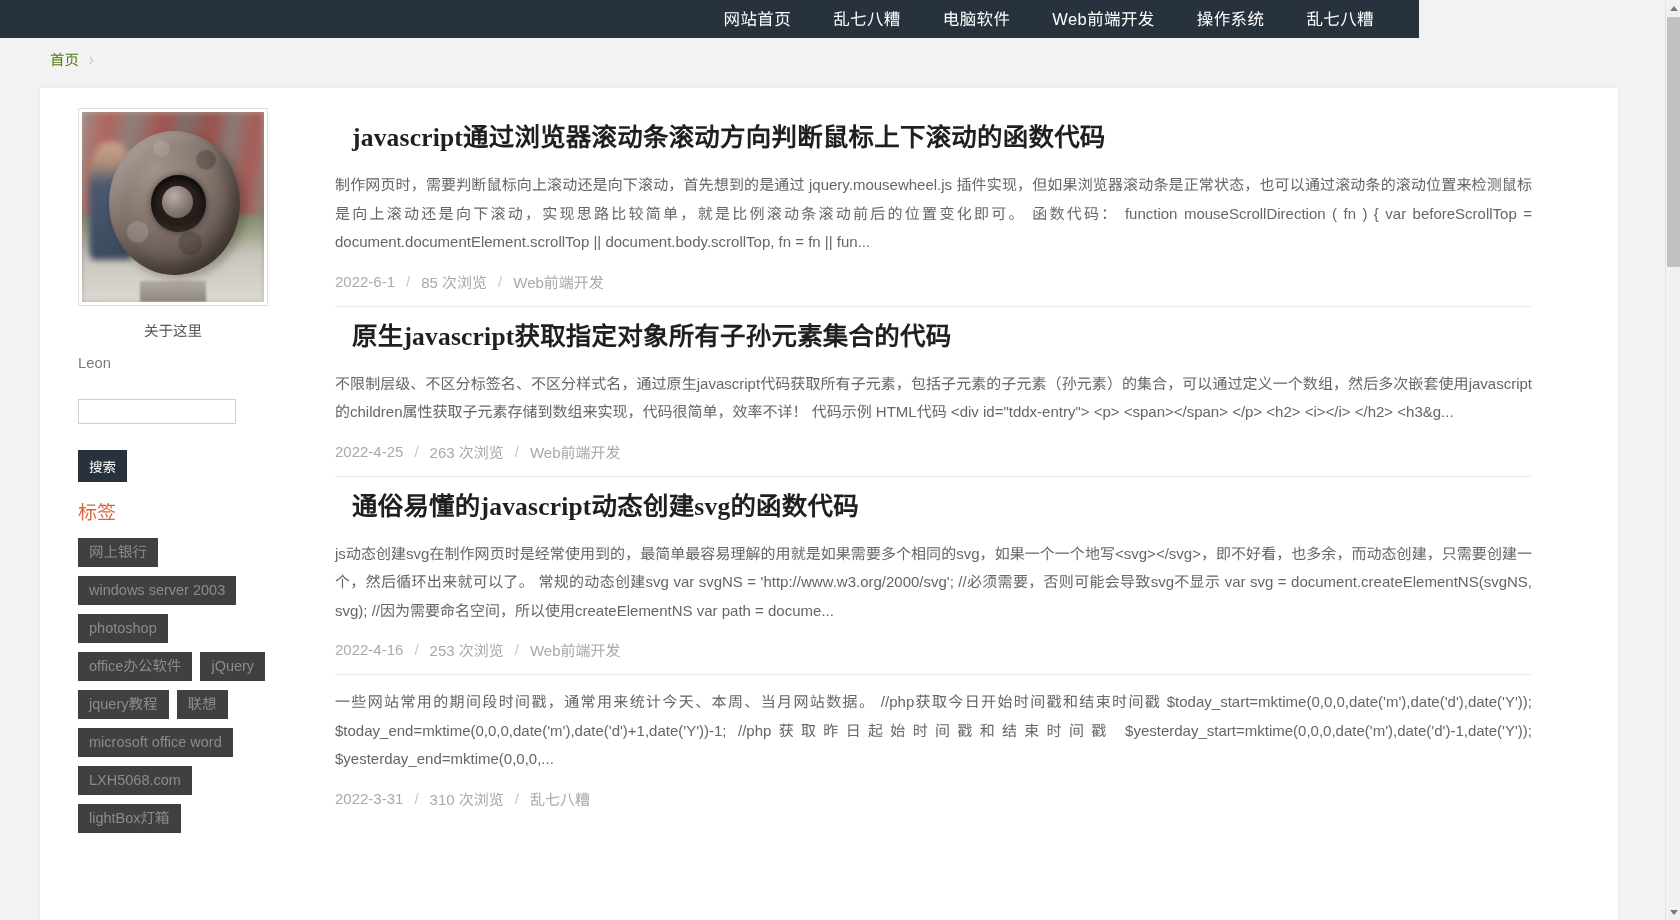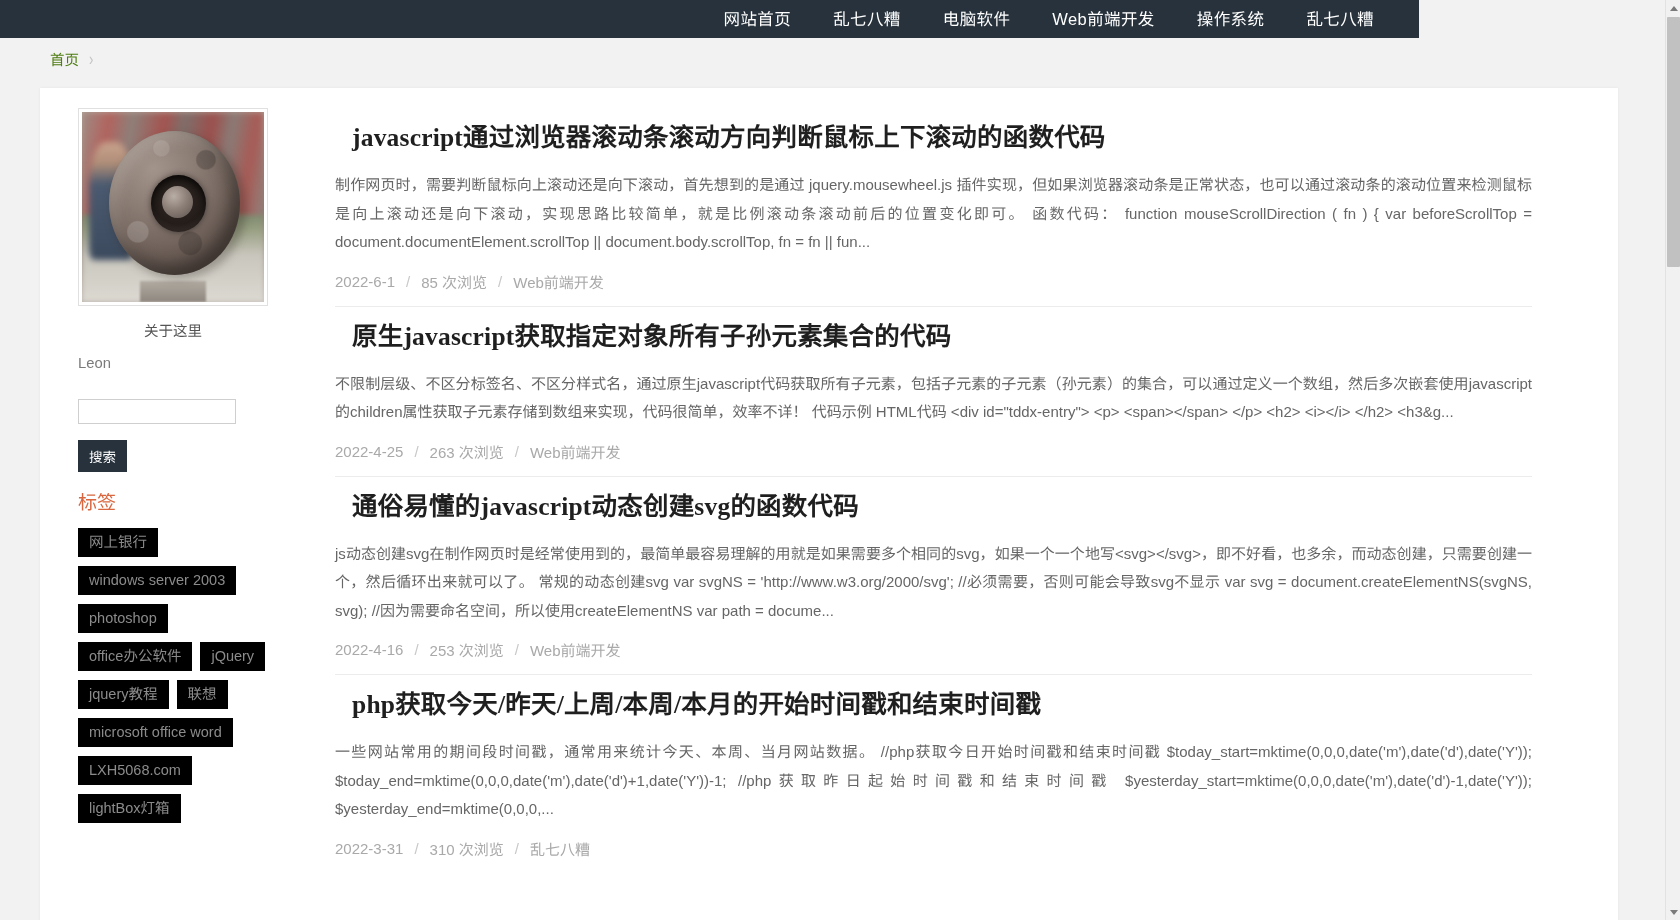--- a/index.html
+++ b/index.html
@@ -191,21 +191,21 @@
     border: 1px solid #cfcfcf;
     background: #fff;
     outline: none;
     font-size: 13px;
     padding: 0 5px;
     color: #333;
     font-family: "Liberation Sans", sans-serif;
   }
   .search-button {
     display: inline-block;
-    margin-top: 16px;
+    margin-top: 26px;
     background: #27323c;
     color: #fff;
     border: none;
     font-size: 13.5px;
     padding: 6px 11px;
     cursor: pointer;
     font-family: "Liberation Sans", sans-serif;
   }
 
   .tags-title {
@@ -215,21 +215,21 @@
     font-weight: normal;
   }
   .tag-cloud {
     margin-top: 14px;
     width: 210px;
     display: flex;
     flex-wrap: wrap;
     gap: 9px 8px;
   }
   .tag-chip {
-    background: #000000;
+    background: #404040;
     color: #8b8b8b;
     font-size: 14.5px;
     padding: 6px 11px;
     white-space: nowrap;
     cursor: pointer;
     line-height: 17px;
   }
 
   
   .main {
@@ -404,21 +404,20 @@
         <div class="post-meta">
           <span class="meta-part">2022-4-16</span>
           <span class="meta-sep">/</span>
           <span class="meta-part">253 次浏览</span>
           <span class="meta-sep">/</span>
           <span class="meta-part meta-cat">Web前端开发</span>
         </div>
       </div>
 
       <div class="post">
-        <h2 class="post-title">php获取今天/昨天/上周/本周/本月的开始时间戳和结束时间戳</h2>
         <p class="post-excerpt">一些网站常用的期间段时间戳，通常用来统计今天、本周、当月网站数据。 //php获取今日开始时间戳和结束时间戳 $today_start=mktime(0,0,0,date('m'),date('d'),date('Y')); $today_end=mktime(0,0,0,date('m'),date('d')+1,date('Y'))-1; //php获取昨日起始时间戳和结束时间戳 $yesterday_start=mktime(0,0,0,date('m'),date('d')-1,date('Y')); $yesterday_end=mktime(0,0,0,...</p>
         <div class="post-meta">
           <span class="meta-part">2022-3-31</span>
           <span class="meta-sep">/</span>
           <span class="meta-part">310 次浏览</span>
           <span class="meta-sep">/</span>
           <span class="meta-part meta-cat">乱七八糟</span>
         </div>
       </div>
 

